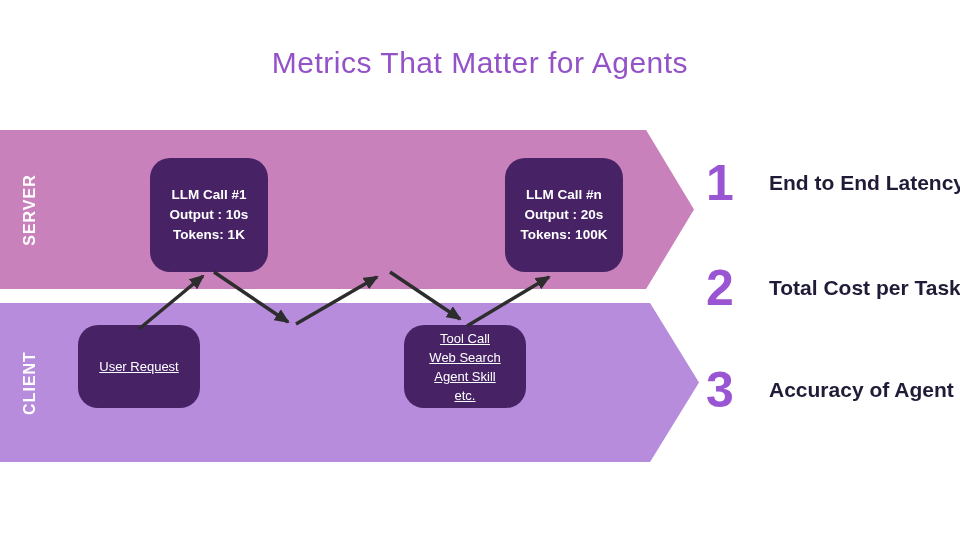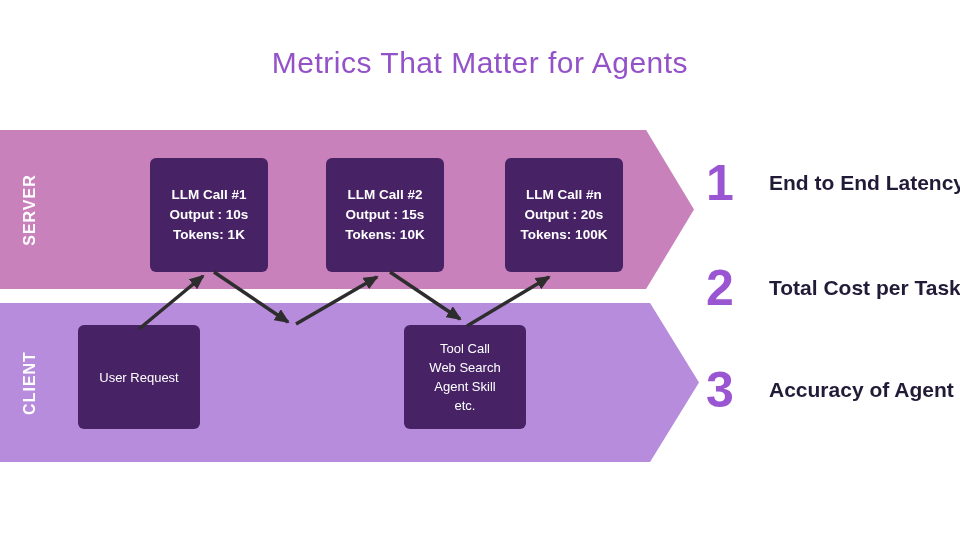--- a/index.html
+++ b/index.html
@@ -53,33 +53,33 @@
     color: #ffffff;
     font-size: 16px;
     font-weight: bold;
     letter-spacing: 1px;
     white-space: nowrap;
   }
 
   .node {
     position: absolute;
     background: var(--node-purple);
-    border-radius: 6px;
+    border-radius: 20px;
     color: var(--node-text);
     display: flex;
     flex-direction: column;
     align-items: center;
     justify-content: center;
     text-align: center;
     z-index: 2;
   }
   .node span { display: block; }
   .node-server { top: 158px; width: 118px; height: 114px; }
   .node-server span { font-size: 13.5px; font-weight: bold; line-height: 20px; }
-  .node-client { top: 325px; width: 122px; height: 104px; }
+  .node-client { top: 325px; width: 122px; height: 83px; text-decoration: underline; }
   .node-client span { font-size: 13px; font-weight: 500; line-height: 19px; }
   #srv-box-1 { left: 150px; }
   #srv-box-2 { left: 326px; }
   #srv-box-3 { left: 505px; }
   #cli-box-1 { left: 78px; }
   #cli-box-2 { left: 232px; }
   #cli-box-3 { left: 404px; }
 
   .arrows {
     position: absolute;
@@ -131,25 +131,20 @@
 
   <div class="band band-client">
     <span class="lane-label">CLIENT</span>
   </div>
 
   <div class="node node-server" id="srv-box-1">
     <span>LLM Call #1</span>
     <span>Output : 10s</span>
     <span>Tokens: 1K</span>
   </div>
-  <div class="node node-server" id="srv-box-2">
-    <span>LLM Call #2</span>
-    <span>Output : 15s</span>
-    <span>Tokens: 10K</span>
-  </div>
   <div class="node node-server" id="srv-box-3">
     <span>LLM Call #n</span>
     <span>Output : 20s</span>
     <span>Tokens: 100K</span>
   </div>
 
   <div class="node node-client" id="cli-box-1">
     <span>User Request</span>
   </div>
   <div class="node node-client" id="cli-box-3">

